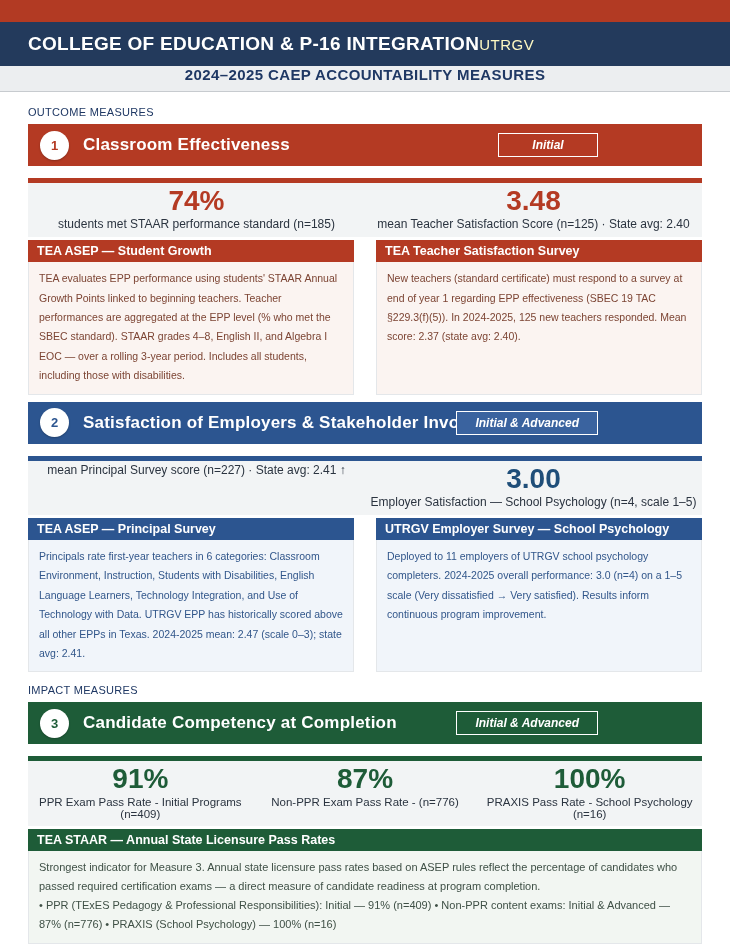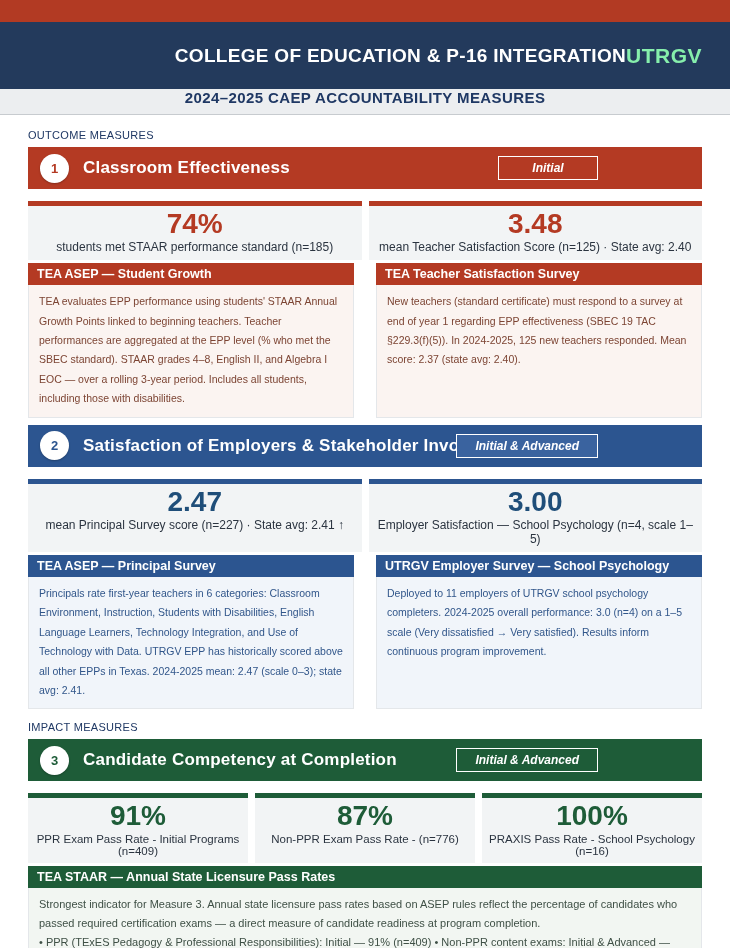--- a/index.html
+++ b/index.html
@@ -4,25 +4,25 @@
 <style>
   html,body{margin:0;padding:0;}
   body{
     width:730px;height:948px;overflow:hidden;background:#ffffff;
     font-family:"Liberation Sans", sans-serif;
     display:flex;flex-direction:column;
     -webkit-font-smoothing:antialiased;
   }
   .topbar{height:22px;background:#B23A23;flex:0 0 auto;}
   .appbar{
-    height:67px;background:#233A5C;display:flex;align-items:center;
-    padding:0 28px;justify-content:flex-end;flex:0 0 auto;
+    height:44px;background:#233A5C;display:flex;align-items:center;
+    padding:0 28px;justify-content:flex-start;flex:0 0 auto;
   }
   .appbar .title{color:#ffffff;font-size:19px;font-weight:bold;letter-spacing:.3px;}
-  .appbar .brand{color:#86efac;font-size:21px;font-weight:bold;letter-spacing:.5px;}
+  .appbar .brand{color:#fef9c3;font-size:15px;font-weight:normal;letter-spacing:.5px;}
   .subbar{
     height:25px;background:#ECEEF0;border-bottom:1px solid #C7CBCF;
     display:flex;align-items:flex-start;justify-content:center;flex:0 0 auto;
   }
   .subbar .subtitle{color:#1F3864;font-size:15px;font-weight:bold;letter-spacing:.4px;}
   .content{padding:8px 28px 0 28px;flex:1 1 auto;}
   .section-heading{color:#1F3864;font-size:11px;font-weight:normal;letter-spacing:.3px;margin:6px 0 6px 0;}
 
   .measure{margin-bottom:7px;}
   .m-header{
@@ -34,21 +34,21 @@
     display:flex;align-items:center;justify-content:center;font-size:13px;font-weight:bold;
     box-shadow:0 1px 2px rgba(0,0,0,.25);flex:0 0 auto;
   }
   .m-title{color:#ffffff;font-size:17px;font-weight:bold;margin-left:14px;letter-spacing:.2px;}
   .m-badge{
     position:absolute;right:104px;top:50%;transform:translateY(-50%);
     border:1.5px solid #ffffff;background:var(--badge-bg, transparent);
     color:#ffffff;font-size:12px;font-weight:bold;font-style:italic;
     padding:4px 18px;min-width:62px;text-align:center;
   }
-  .stat-row{display:flex;gap:7px;margin-bottom:3px;margin-top:12px;}
+  .stat-row{display:flex;gap:0;margin-bottom:3px;margin-top:12px;}
   .stat-box{
     flex:1 1 0;background:#F2F4F5;border-top:5px solid var(--c);
     text-align:center;padding:2px 4px 6px 4px;
   }
   .stat-value{color:var(--num);font-size:28px;font-weight:bold;line-height:1.15;}
   .stat-label{color:#2B3440;font-size:12px;margin-top:0px;}
 
   .detail-row{display:flex;gap:22px;}
   .detail-box{flex:1 1 0;display:flex;flex-direction:column;}
   .detail-header{
@@ -113,21 +113,20 @@
   </div>
 
   <div class="measure" style="--c: #2C5590; --num: #1F4E79; --body-color: #31568A; --tint: #F1F5FA; --badge-bg: #3A639F;">
     <div class="m-header">
       <div class="m-circle">2</div>
       <div class="m-title">Satisfaction of Employers &amp; Stakeholder Involvement</div>
       <div class="m-badge">Initial &amp; Advanced</div>
     </div>
     <div class="stat-row">
       <div class="stat-box">
-        <div class="stat-value">2.47</div>
         <div class="stat-label">mean Principal Survey score (n=227)  ·  State avg: 2.41 ↑</div>
       </div>
       <div class="stat-box">
         <div class="stat-value">3.00</div>
         <div class="stat-label">Employer Satisfaction — School Psychology (n=4, scale 1–5)</div>
       </div>
     </div>
     <div class="detail-row">
       <div class="detail-box">
         <div class="detail-header">TEA ASEP — Principal Survey</div>

